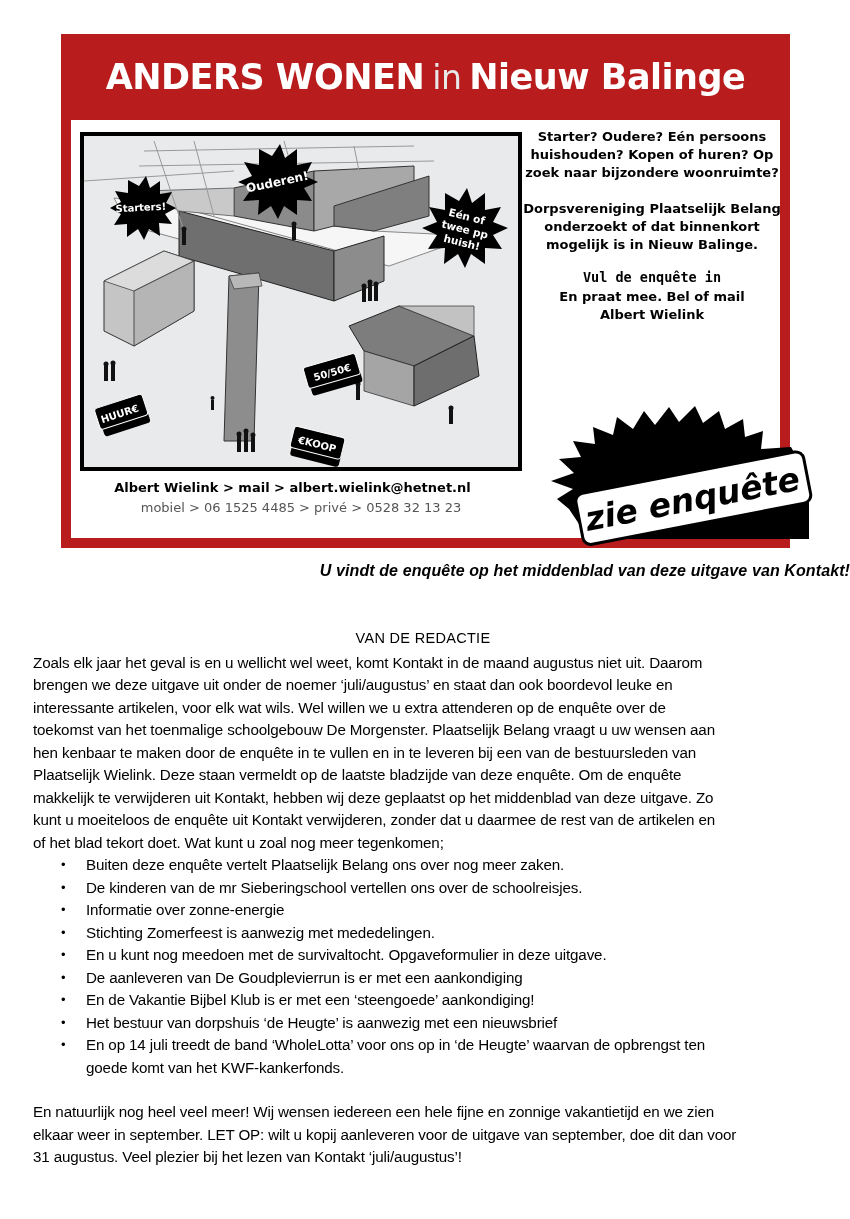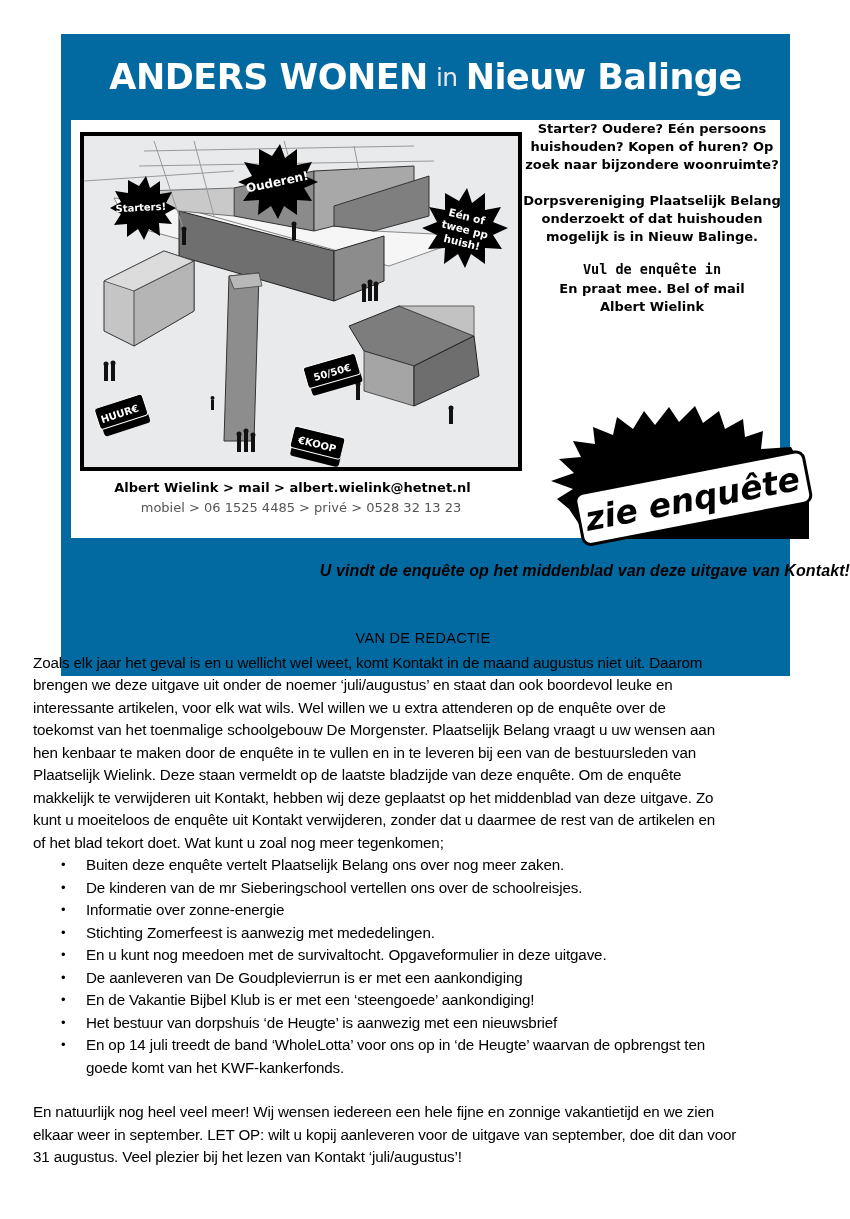--- a/index.html
+++ b/index.html
@@ -1,27 +1,27 @@
 <!DOCTYPE html>
 <html><head>
 <meta charset="utf-8">
 <style>
   html, body { margin: 0; padding: 0; background: #ffffff; }
   body { width: 850px; height: 1219px; position: relative; overflow: hidden; font-family: "Liberation Sans", sans-serif; color: #000; }
 
   
-  .poster { position: absolute; left: 61px; top: 34px; width: 729px; height: 642px; background: #0369a1; }
+  .poster { position: absolute; left: 61px; top: 34px; width: 729px; height: 514px; background: #b91c1c; }
   .poster-title { position: absolute; left: 0; top: 0; width: 729px; height: 86px; display: flex; align-items: center; justify-content: center; color: #fff; font-family: "DejaVu Sans", sans-serif; font-size: 35px; font-weight: bold; letter-spacing: -0.5px; white-space: nowrap; }
-  .poster-title .thin { font-weight: normal; font-size: 25px; margin: 17px 8px; color: #e8e8e8; }
+  .poster-title .thin { font-weight: normal; font-size: 33px; margin: 17px 8px; color: #e8e8e8; }
   .poster-panel { position: absolute; left: 10px; top: 86px; width: 709px; height: 418px; background: #fff; }
 
   .illus { position: absolute; left: 9px; top: 12px; width: 434px; height: 331px; border: 4px solid #000; background: #e9eaec; overflow: hidden; }
   .illus svg { position: absolute; left: 0; top: 0; }
 
-  .side-text { position: absolute; left: 450px; top: 0; width: 262px; text-align: center; font-family: "DejaVu Sans", sans-serif; font-weight: bold; font-size: 13px; line-height: 18px; }
+  .side-text { position: absolute; left: 450px; top: 8px; width: 262px; text-align: center; font-family: "DejaVu Sans", sans-serif; font-weight: bold; font-size: 13px; line-height: 18px; }
   .side-text p { margin: 0; }
   .side-text .gap { height: 18px; }
   .side-text .cta { font-family: "DejaVu Sans Mono", monospace; font-size: 13.5px; margin-top: 14px; margin-bottom: 2px; letter-spacing: 0; }
 
   .contact { position: absolute; left: 0; top: 358px; width: 443px; text-align: center; font-family: "DejaVu Sans", sans-serif; font-size: 13px; line-height: 20px; }
   .contact .c1 { font-weight: bold; }
   .contact .c2 { color: #555; font-size: 13px; padding-left: 17px; }
 
   .badge { position: absolute; left: 468px; top: 355px; width: 280px; height: 150px; }
   .badge svg { position: absolute; left: 0; top: 0; overflow: visible; }
@@ -146,21 +146,21 @@
         </g>
       </svg>
     </div>
 
     <div class="side-text">
       <p>Starter? Oudere? Eén persoons</p>
       <p>huishouden? Kopen of huren? Op</p>
       <p>zoek naar bijzondere woonruimte?</p>
       <div class="gap"></div>
       <p>Dorpsvereniging Plaatselijk Belang</p>
-      <p>onderzoekt of dat huishouden</p>
+      <p>onderzoekt of dat binnenkort</p>
       <p>mogelijk is in Nieuw Balinge.</p>
       <p class="cta">Vul de enquête in</p>
       <p>En praat mee. Bel of mail</p>
       <p>Albert Wielink</p>
     </div>
 
     <div class="contact">
       <div class="c1">Albert Wielink &gt; mail &gt; albert.wielink@hetnet.nl</div>
       <div class="c2">mobiel &gt; 06 1525 4485 &gt; privé &gt; 0528 32 13 23</div>
     </div>

